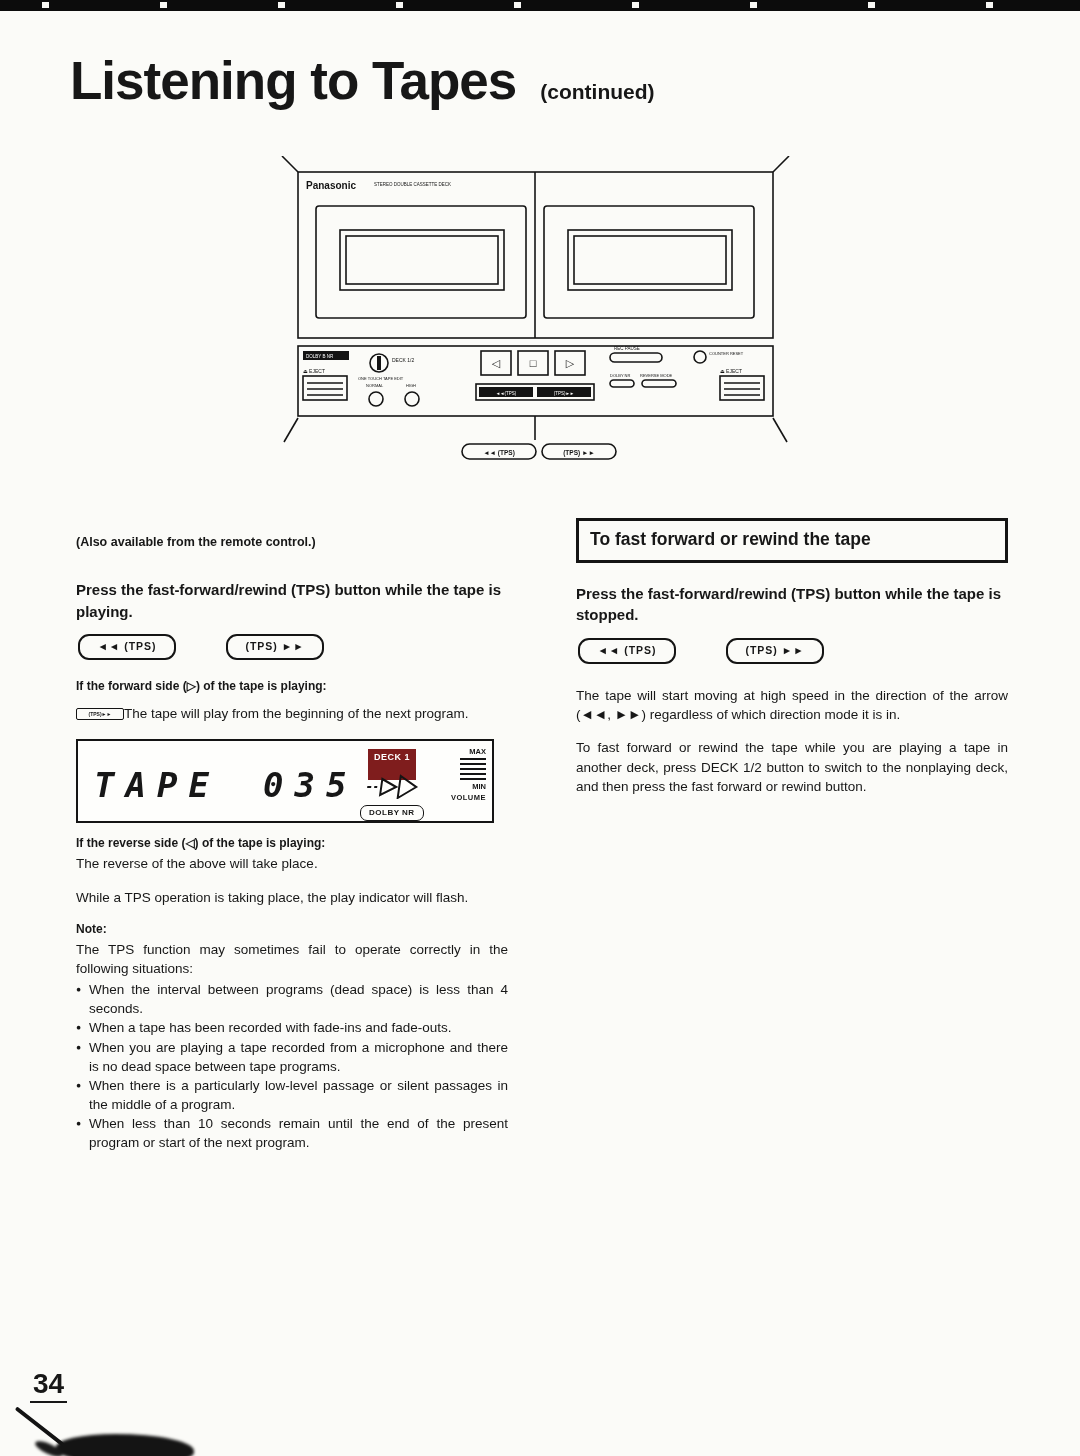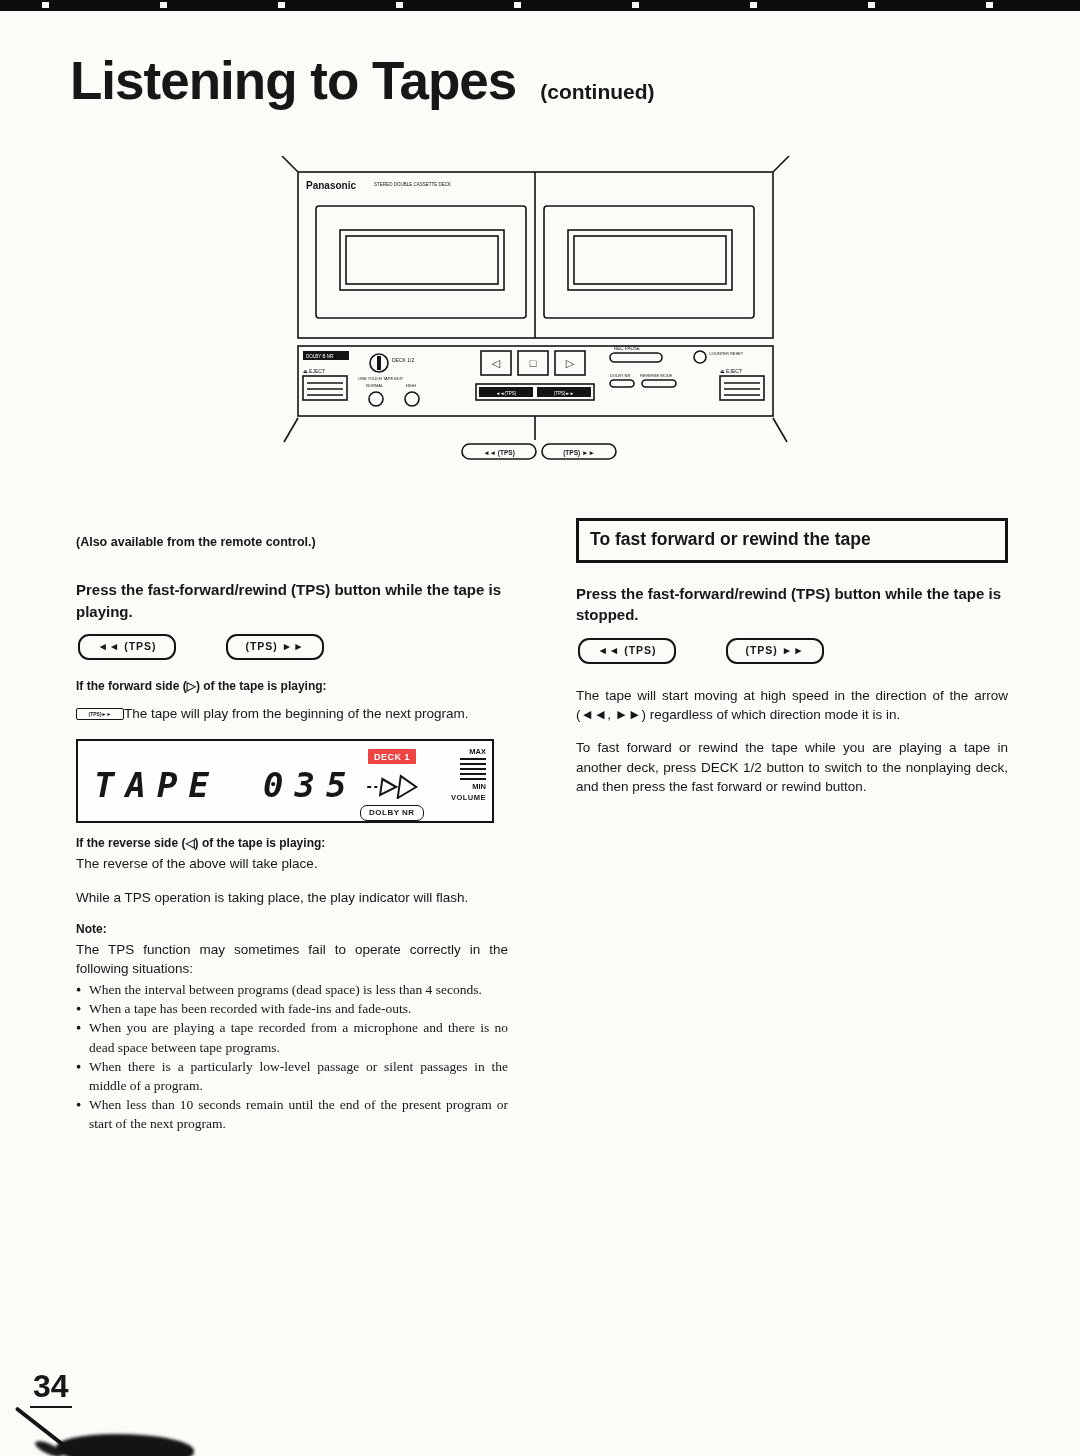--- a/index.html
+++ b/index.html
@@ -52,44 +52,44 @@
     position:relative; width:418px; height:84px; border:2.5px solid #141414;
     margin:16px 0 4px; background:#fefefc;
   }
   .seg {
     position:absolute; top:20px; font-family:"DejaVu Sans Mono", monospace;
     font-style:italic; font-weight:bold; font-size:34px; letter-spacing:11px; white-space:nowrap;
   }
   .seg.tape { left:16px;text-align:center; }
   .seg.counter { left:185px; }
   .deck-badge {
-    position:absolute; left:290px; top:8px; background:#ef4444; color:#fff;
-    font-size:9px; font-weight:bold; padding:2px 6px 0; letter-spacing:.5px;
+    position:absolute; left:290px; top:8px; background:#7f1d1d; color:#fff;
+    font-size:9px; font-weight:bold; padding:2px 6px 16px; letter-spacing:.5px;
   }
   .play-arrows { position:absolute; left:288px; top:32px; transform:skewX(-8deg); }
   .dolby-pill {
     position:absolute; left:282px; top:64px; border:1.5px solid #141414; border-radius:7px;
     font-size:8px; font-weight:bold; padding:1px 8px 1px; letter-spacing:.5px;
   }
   .vol-col { position:absolute; right:6px; top:6px; width:46px; text-align:right; font-size:7.5px; font-weight:bold; line-height:1.2; }
   .vol-bars {
     width:26px; height:22px; margin:2px 0 2px auto;
     background:repeating-linear-gradient(180deg, #141414 0 2.5px, transparent 2.5px 5px);
   }
   .vol-word { display:block; margin-top:2px; letter-spacing:.5px; }
 
-  .bullets { margin-top:2px;font-family:Liberation Serif, serif; }
+  .bullets { margin-top:2px; }
   .bullet { position:relative; padding-left:13px; text-align:justify; }
   .bullet::before { content:"●"; position:absolute; left:0; top:3px; font-size:8.5px; }
 
   .para { margin-bottom:14px; }
   .spaced { margin:14px 0; }
 
   .page-number {
-    position:absolute; left:30px; top:1368px; font-size:32px; font-weight:bold;
+    position:absolute; left:30px; top:1368px; font-size:28px; font-weight:bold;
     border-bottom:2.5px solid #171717; padding:0 3px 1px;
   }
   .smudge-line {
     position:absolute; left:16px; top:1406px; width:78px; height:4px; background:#131313;
     transform:rotate(38deg); transform-origin:left center; border-radius:2px;
   }
   .smudge-blob {
     position:absolute; left:56px; top:1434px; width:138px; height:30px; background:#141414;
     border-radius:45% 60% 40% 55%; filter:blur(1.6px);
   }

